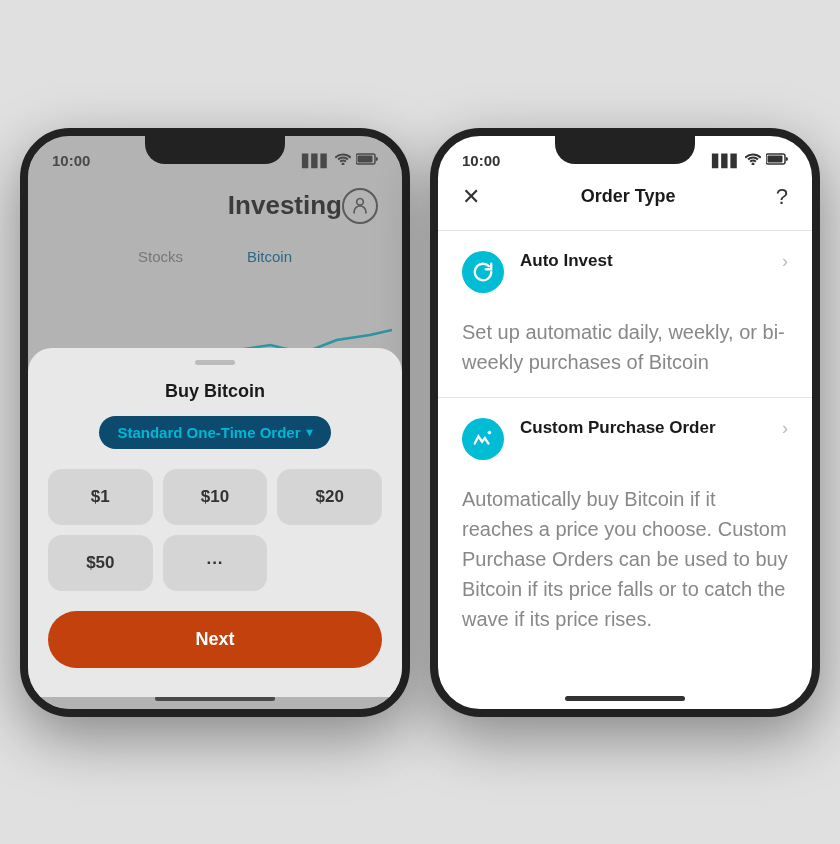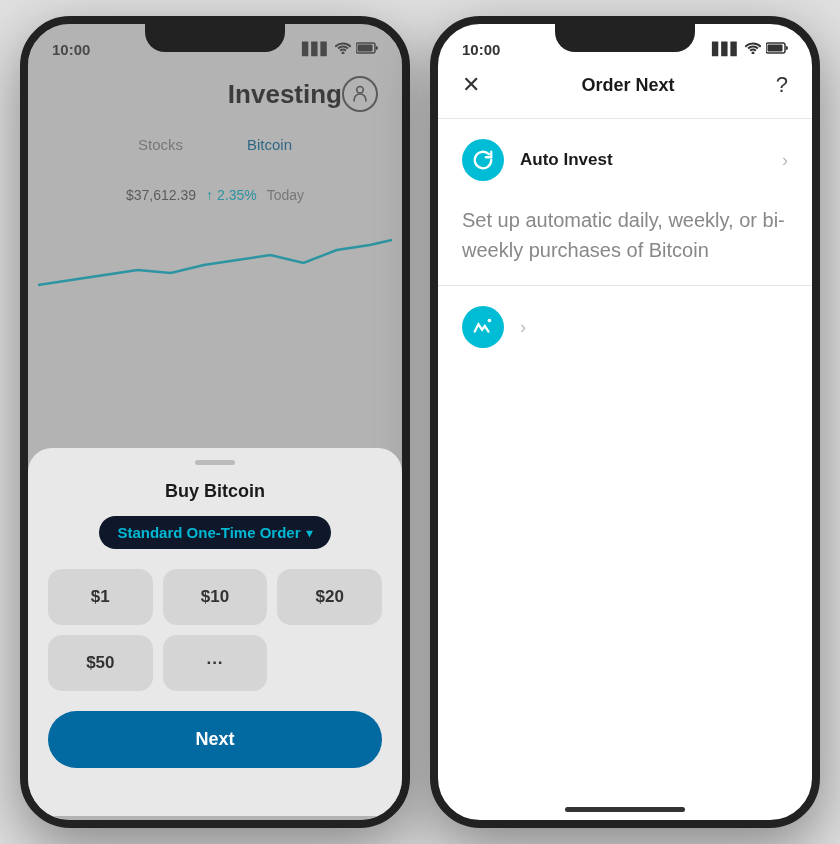--- a/index.html
+++ b/index.html
@@ -10,21 +10,21 @@
       display: flex;
       align-items: center;
       justify-content: center;
       gap: 20px;
       font-family: -apple-system, BlinkMacSystemFont, 'Segoe UI', Helvetica, Arial, sans-serif;
     }
 
     
     .phone {
       width: 390px;
-      height: 812px;
+      height: 589px;
       background: #fff;
       border-radius: 50px;
       border: 8px solid #222;
       position: relative;
       overflow: hidden;
       box-shadow: 0 20px 60px rgba(0,0,0,0.4);
     }
 
     
     .phone::before {
@@ -117,25 +117,25 @@
     .overlay {
       position: absolute;
       top: 0; left: 0; right: 0; bottom: 0;
       background: rgba(100,100,100,0.45);
       z-index: 5;
     }
 
     
     .bottom-sheet {
       position: absolute;
-      bottom: 4px; left: 0; right: 0;
+      bottom: 12px; left: 0; right: 0;
       background: #e8e8e8;
       border-radius: 24px 24px 0 0;
       z-index: 10;
-      padding: 12px 20px 48px;
+      padding: 12px 20px 29px;
     }
 
     .sheet-handle {
       width: 40px; height: 5px;
       background: #bbb;
       border-radius: 3px;
       margin: 0 auto 16px;
     }
 
     .sheet-title {
@@ -146,21 +146,21 @@
       margin-bottom: 14px;
     }
 
     .order-type-selector {
       display: flex;
       align-items: center;
       justify-content: center;
       margin-bottom: 20px;
     }
     .order-type-pill {
-      background: #0f172a;
+      background: #0c4a6e;
       border-radius: 20px;
       padding: 8px 18px;
       font-size: 15px;
       font-weight: 600;
       color: #00b8d4;
       display: flex;
       align-items: center;
       gap: 6px;
       cursor: pointer;
     }
@@ -177,21 +177,21 @@
       border-radius: 14px;
       padding: 18px 10px;
       text-align: center;
       font-size: 17px;
       font-weight: 600;
       color: #333;
       cursor: pointer;
     }
 
     .next-btn {
-      background: #0369a1;
+      background: #c2410c;
       border-radius: 30px;
       padding: 18px;
       text-align: center;
       font-size: 18px;
       font-weight: 600;
       color: #fff;
       cursor: pointer;
       margin-top: 4px;
     }
 
@@ -210,21 +210,21 @@
     .ot-help { font-size: 22px; color: #333; cursor: pointer; font-weight: 300; }
 
     .ot-divider {
       height: 1px;
       background: #e5e5e5;
       margin: 0 0;
     }
 
     .ot-item {
       display: flex;
-      align-items: center;
+      align-items: flex-start;
       padding: 20px 24px;
       cursor: pointer;
       gap: 16px;
     }
     .ot-icon {
       width: 42px; height: 42px;
       border-radius: 50%;
       background: #00bcd4;
       display: flex; align-items: center; justify-content: center;
       flex-shrink: 0;
@@ -292,25 +292,20 @@
         </svg>
     </div>
   </div>
 
   <div class="tabs-row">
     <div class="tab-pill">Stocks</div>
     <div class="tab-pill active">Bitcoin</div>
   </div>
 
   <div class="price-area">
-    <div class="price-sub">
-      <span class="btc-price">$37,612.39</span>
-      <span class="change">↑ 2.35%</span>
-      <span>Today</span>
-    </div>
   </div>
 
   <div class="chart-area">
     <svg class="chart-svg" viewBox="0 0 320 80" preserveAspectRatio="none">
       <polyline points="0,60 30,55 60,50 90,45 120,48 150,40 180,35 210,30 240,38 270,25 300,20 320,15" fill="none" stroke="#00bcd4" stroke-width="2.5"></polyline>
     </svg>
   </div>
 
   <div class="overlay"></div>
 
@@ -355,21 +350,21 @@
             <rect x="0" y="1" width="19" height="10" rx="2" ry="2" fill="none" stroke="#333" stroke-width="1.5"></rect>
             <rect x="1.5" y="2.5" width="15" height="7" rx="1" fill="#333"></rect>
             <path d="M20 4v4a2 2 0 000-4z" fill="#333"></path>
           </svg>
       </span>
     </div>
   </div>
 
   <div class="order-type-header">
     <span class="ot-close">✕</span>
-    <span class="ot-title">Order Next</span>
+    <span class="ot-title">Order Type</span>
     <span class="ot-help">?</span>
   </div>
 
   <div class="ot-divider"></div>
 
   <div class="ot-item">
     <div class="ot-icon">
       <svg width="22" height="22" viewBox="0 0 24 24" fill="none" stroke="#fff" stroke-width="2.5" stroke-linecap="round">
         <path d="M21 12a9 9 0 11-2.64-6.36"></path>
           <polyline points="21 3 21 9 15 9"></polyline>
@@ -383,18 +378,20 @@
 
   <div class="ot-divider"></div>
 
   <div class="ot-item">
     <div class="ot-icon" style="background:#00bcd4;">
       <svg width="22" height="22" viewBox="0 0 24 24" fill="none" stroke="#fff" stroke-width="2.5" stroke-linecap="round">
         <path d="M3 17l4-8 4 6 3-4 4 6"></path>
           <circle cx="19" cy="5" r="2" fill="#fff" stroke="none"></circle>
       </svg>
     </div>
+    <span class="ot-item-label">Custom Purchase Order</span>
     <span class="ot-chevron">›</span>
   </div>
 
+  <div class="ot-desc">Automatically buy Bitcoin if it reaches a price you choose. Custom Purchase Orders can be used to buy Bitcoin if its price falls or to catch the wave if its price rises.</div>
 
   <div class="home-bar"></div>
 </div>
 
 </body></html>

